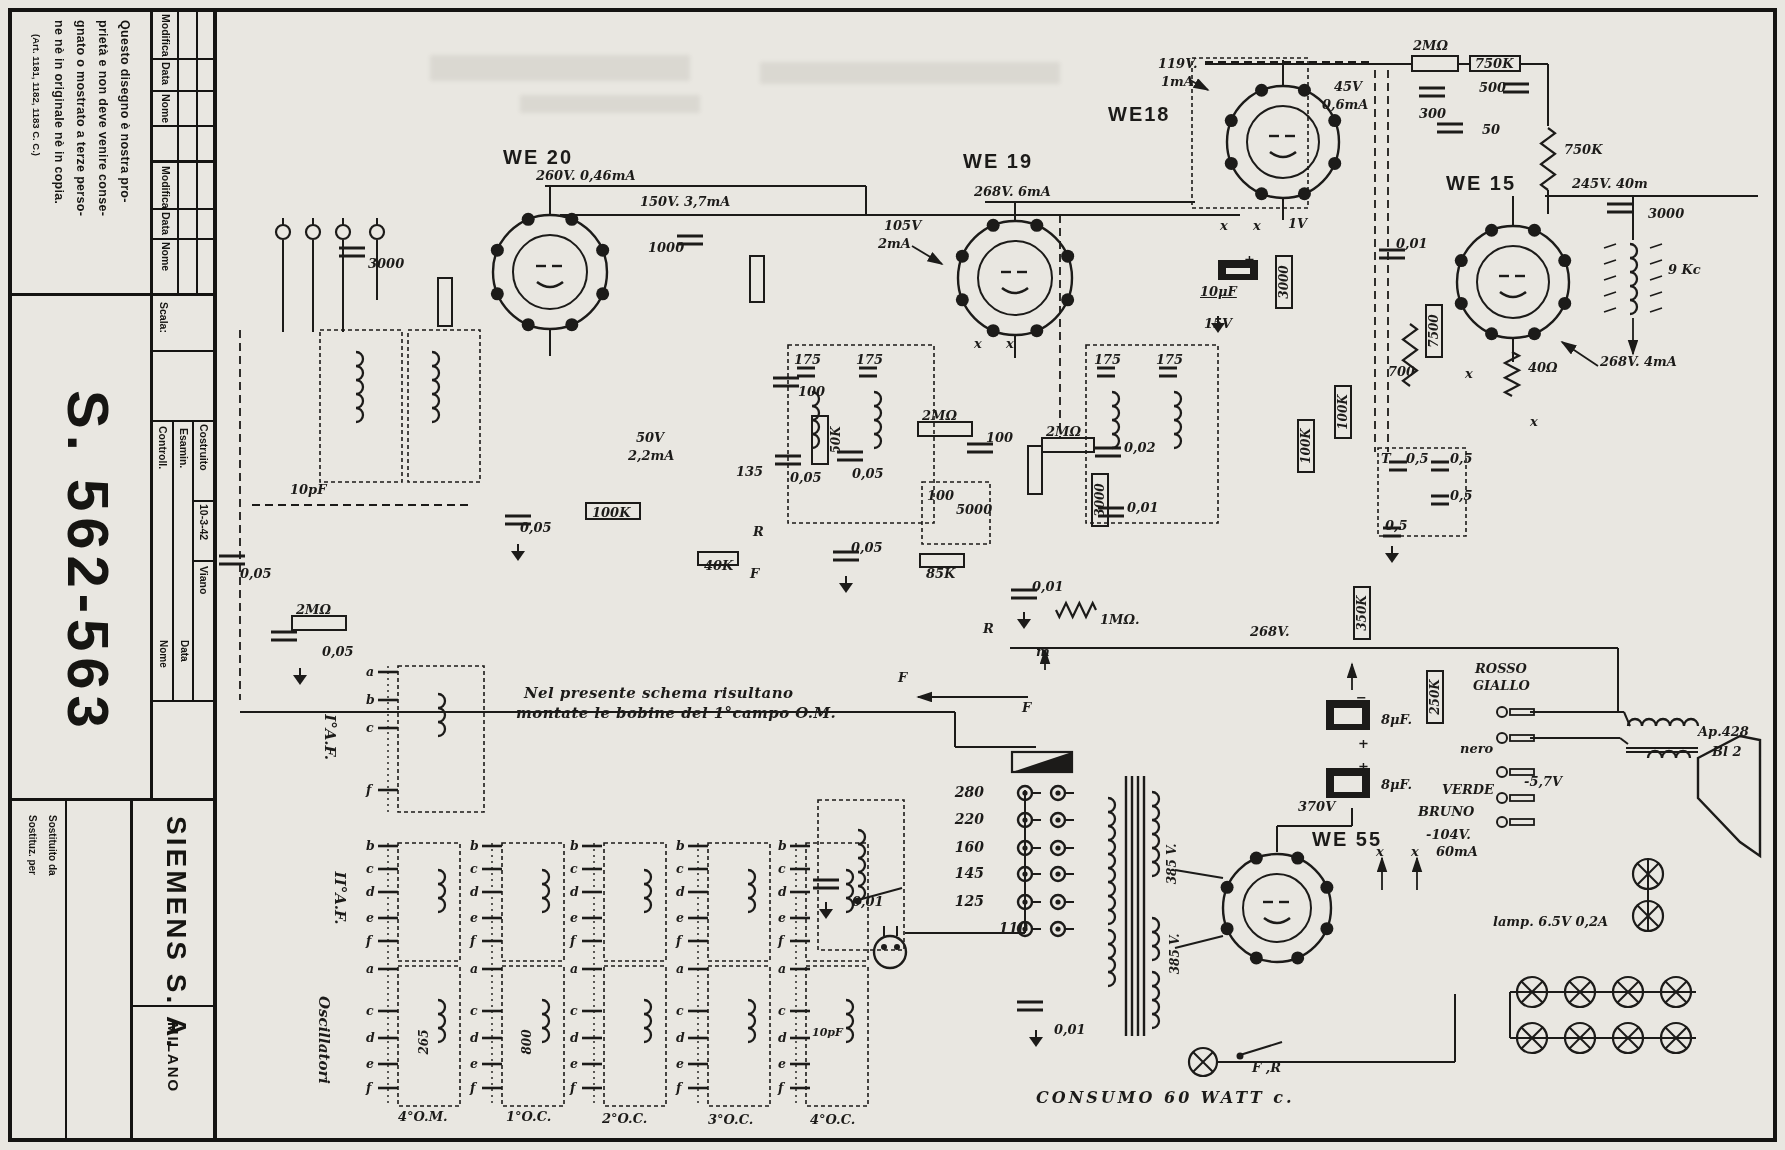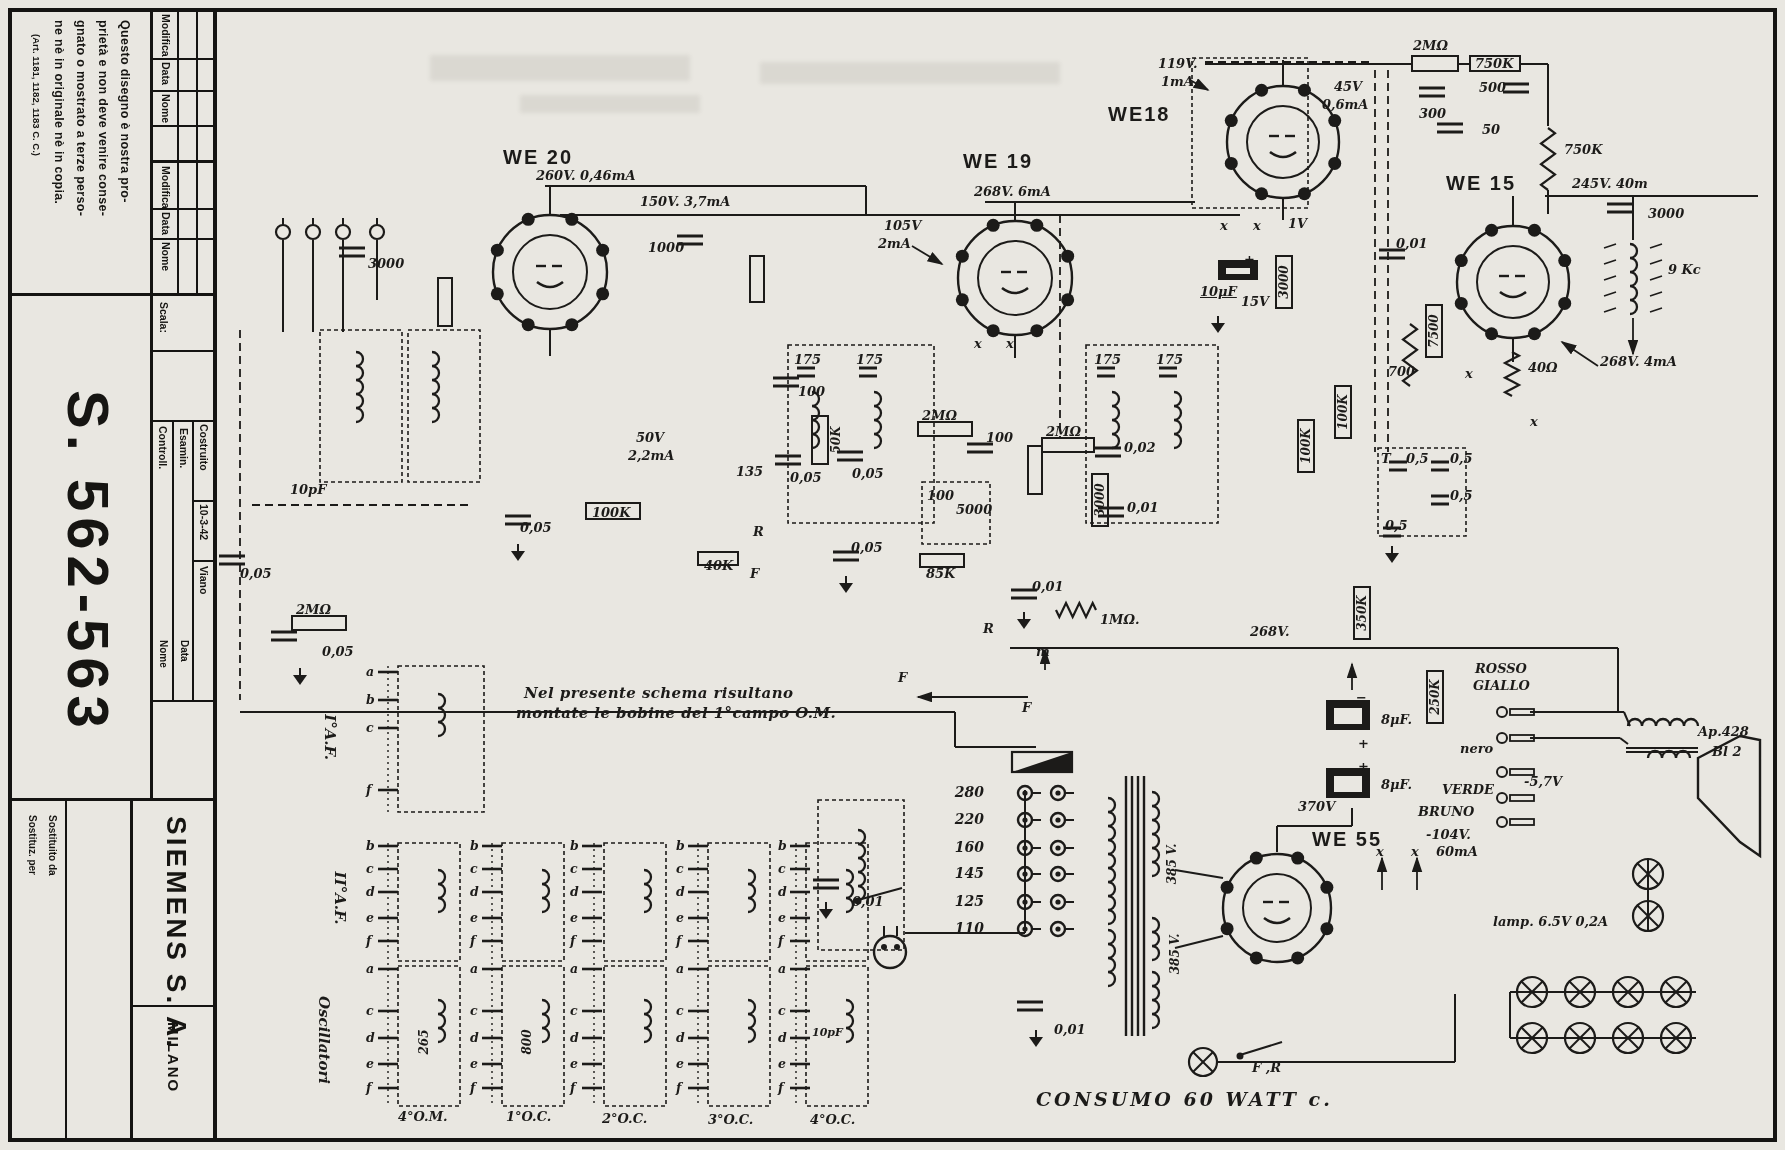--- a/index.html
+++ b/index.html
@@ -5,21 +5,21 @@
   html,body{margin:0;padding:0;background:#b7b4ad;}
   #page{position:relative;width:1785px;height:1150px;background:#e9e7e1;overflow:hidden;
         background-image:radial-gradient(#dcd9d0 0.6px, transparent 0.7px);background-size:6px 6px;
         font-family:"DejaVu Serif",serif;color:#1c1b19;}
   .frame{position:absolute;left:8px;top:8px;width:1761px;height:1126px;border:4px solid #151412;}
   .hline,.vline{position:absolute;background:#151412;}
   .lb{position:absolute;white-space:nowrap;font:italic bold 13px "DejaVu Serif",serif;color:#1c1b19;z-index:6;}
   .lb.s{font-size:11px;}
   .lb.t{font:bold 20px "Liberation Sans",sans-serif;font-style:normal;letter-spacing:2px;}
   .lb.note{font-size:15px;letter-spacing:.4px;}
-  .lb.consumo{font-size:19px;letter-spacing:3px;}
+  .lb.consumo{font-size:16px;letter-spacing:3px;}
   .lb.v{transform:translate(-50%,-50%) rotate(-90deg);font-size:12px;}
   .lb.gv{transform:translate(-50%,-50%) rotate(90deg);font-size:15px;}
   .lb.r{transform:translateX(-100%);font-size:14px;}
   .lb.term{font-size:12.5px;}
   .tb-v{position:absolute;transform-origin:0 0;transform:rotate(90deg);white-space:nowrap;
         font:bold 10.5px "Liberation Sans",sans-serif;color:#161512;z-index:4;}
   .tb-v.legal{font:bold 12.5px "Liberation Sans",sans-serif;letter-spacing:.3px;}
   .tb-v.ref{font:bold 9.5px "Liberation Sans",sans-serif;}
   .tb-v.docnum{font:bold 58px "Liberation Sans",sans-serif;letter-spacing:6px;}
   .tb-v.co{font:bold 28px "Liberation Sans",sans-serif;letter-spacing:3px;}
@@ -596,21 +596,21 @@
       <span class="lb" style="left: 1022px; top: 700px;">F</span>
       <span class="lb" style="left: 1036px; top: 644px;">m</span>
       <span class="lb" style="left: 1158px; top: 56px;">119V.</span>
       <span class="lb" style="left: 1161px; top: 74px;">1mA</span>
       <span class="lb" style="left: 1334px; top: 79px;">45V</span>
       <span class="lb" style="left: 1322px; top: 97px;">0,6mA</span>
       <span class="lb" style="left: 1220px; top: 218px;">x</span>
       <span class="lb" style="left: 1253px; top: 218px;">x</span>
       <span class="lb" style="left: 1288px; top: 216px;">1V</span>
       <span class="lb" style="left: 1200px; top: 284px; text-decoration: underline;">10μF</span>
-      <span class="lb" style="left: 1204px; top: 294px; margin-left: 37px;">15V</span>
+      <span class="lb" style="left: 1204px; top: 316px;">15V</span>
       <span class="lb" style="left: 1244px; top: 252px;">+</span>
       <span class="lb v" style="left: 1284px; top: 282px;">3000</span>
       <span class="lb" style="left: 1396px; top: 236px;">0,01</span>
       <span class="lb v" style="left: 1434px; top: 331px;">7500</span>
       <span class="lb" style="left: 1388px; top: 364px;">700</span>
       <span class="lb" style="left: 1528px; top: 360px;">40Ω</span>
       <span class="lb v" style="left: 1306px; top: 446px;">100K</span>
       <span class="lb v" style="left: 1343px; top: 412px;">100K</span>
       <span class="lb" style="left: 1381px; top: 451px;">T</span>
       <span class="lb" style="left: 1406px; top: 451px;">0,5</span>
@@ -668,21 +668,21 @@
       <span class="lb" style="left: 398px; top: 1109px;">4°O.M.</span>
       <span class="lb" style="left: 506px; top: 1109px;">1°O.C.</span>
       <span class="lb" style="left: 602px; top: 1111px;">2°O.C.</span>
       <span class="lb" style="left: 708px; top: 1112px;">3°O.C.</span>
       <span class="lb" style="left: 810px; top: 1112px;">4°O.C.</span>
       <span class="lb r" style="left: 984px; top: 784px;">280</span>
       <span class="lb r" style="left: 984px; top: 811px;">220</span>
       <span class="lb r" style="left: 984px; top: 839px;">160</span>
       <span class="lb r" style="left: 984px; top: 865px;">145</span>
       <span class="lb r" style="left: 984px; top: 893px;">125</span>
-      <span class="lb r" style="left: 984px; top: 920px; font-style: italic;">110</span>
+      <span class="lb r" style="left: 1028px; top: 920px; font-style: italic;">110</span>
       <span class="lb term" style="left: 366px; top: 664px;">a</span>
       <span class="lb term" style="left: 366px; top: 692px;">b</span>
       <span class="lb term" style="left: 366px; top: 720px;">c</span>
       <span class="lb term" style="left: 366px; top: 782px;">f</span>
       <span class="lb term" style="left: 366px; top: 838px;">b</span>
       <span class="lb term" style="left: 366px; top: 861px;">c</span>
       <span class="lb term" style="left: 366px; top: 884px;">d</span>
       <span class="lb term" style="left: 366px; top: 910px;">e</span>
       <span class="lb term" style="left: 366px; top: 933px;">f</span>
       <span class="lb term" style="left: 366px; top: 961px;">a</span>

